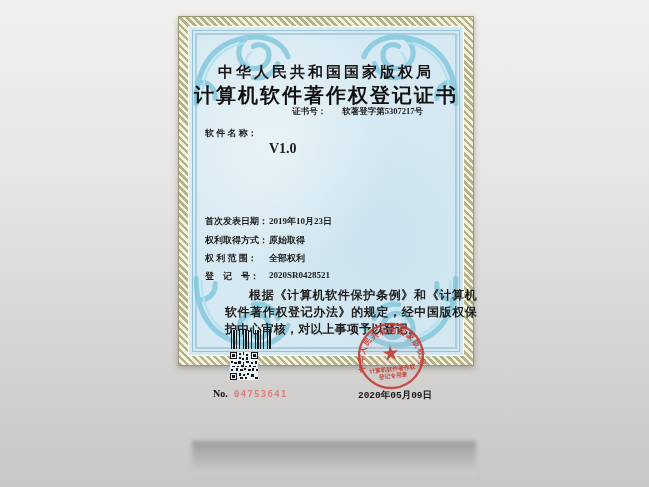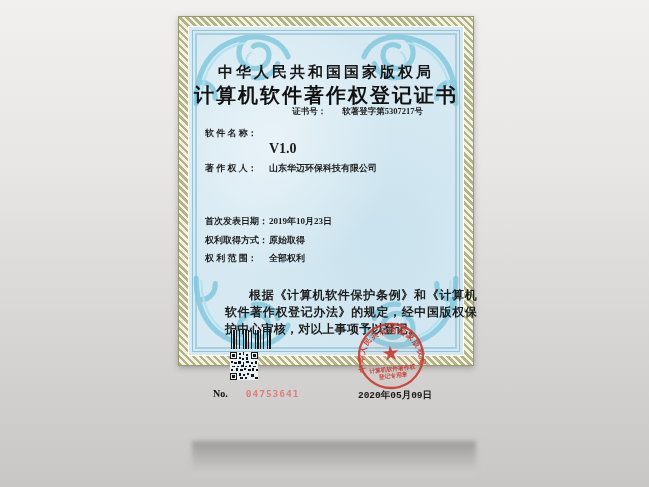--- a/index.html
+++ b/index.html
@@ -59,21 +59,21 @@
     text-align:justify;text-indent:2em;letter-spacing:.2px;margin-left:24px;
   }
   .barcode{
     position:absolute;left:42px;top:303px;width:40px;height:19px;
     background:repeating-linear-gradient(90deg,#161616 0 1px,transparent 1px 2px,#161616 2px 4px,transparent 4px 5px,#161616 5px 6px,transparent 6px 8px,#161616 8px 9px,transparent 9px 12px);
   }
   .qr{position:absolute;left:41px;top:325px;width:28px;height:28px;}
   .serial-line{position:absolute;left:24px;top:361px;font-size:10px;font-weight:bold;color:#111;}
   .serial-line .digits{
     font-family:"DejaVu Sans Mono","Liberation Mono",monospace;
-    color:#e07d7d;margin-left:18px;font-size:9.5px;letter-spacing:1px;
+    color:#e07d7d;margin-left:6px;font-size:9.5px;letter-spacing:1px;
   }
   .seal{position:absolute;left:168px;top:295px;width:68px;height:68px;opacity:.88;transform:rotate(-6deg);}
   .issue-date{
     position:absolute;left:146px;top:362px;width:120px;text-align:center;
     font-size:9.5px;font-weight:bold;color:#161616;z-index:5;font-family:Liberation Mono, monospace;
   }
   .cert-shadow{
     position:absolute;left:192px;top:441px;width:284px;height:34px;
     background:linear-gradient(180deg,#9d9c9b 0%,#b9b8b7 55%,#cecdcc 100%);
     filter:blur(2px);
@@ -141,36 +141,36 @@
 
     <div class="certno-line">
       <span class="lbl">证书号：</span><span>软著登字第5307217号</span>
     </div>
 
     <div class="row r-name">
       <span class="lbl">软 件 名 称：</span>
     </div>
     <div class="r-version">V1.0</div>
 
-    <div class="row r-owner">
-      <span class="lbl">著 作 权 人：</span>
-      <span class="val">山东华迈环保科技有限公司</span>
-    </div>
 
     <div class="row r-pub">
       <span class="lbl">首次发表日期：</span>
       <span class="val">2019年10月23日</span>
     </div>
     <div class="row r-scope">
       <span class="lbl">权 利 范 围：</span>
       <span class="val">全部权利</span>
     </div>
     <div class="row r-acq">
       <span class="lbl">权利取得方式：</span>
       <span class="val">原始取得</span>
+    </div>
+    <div class="row r-reg">
+      <span class="lbl">登　记　号：</span>
+      <span class="val">2020SR0428521</span>
     </div>
 
     <div class="statement">根据《计算机软件保护条例》和《计算机软件著作权登记办法》的规定，经中国版权保护中心审核，对以上事项予以登记。</div>
 
     <div class="barcode"></div>
 
     <svg class="qr" viewBox="0 0 29 29" shape-rendering="crispEdges">
       <rect width="29" height="29" fill="#e8f2f7"></rect>
       <g fill="#171717">
         <rect x="0" y="0" width="7" height="7"></rect>

